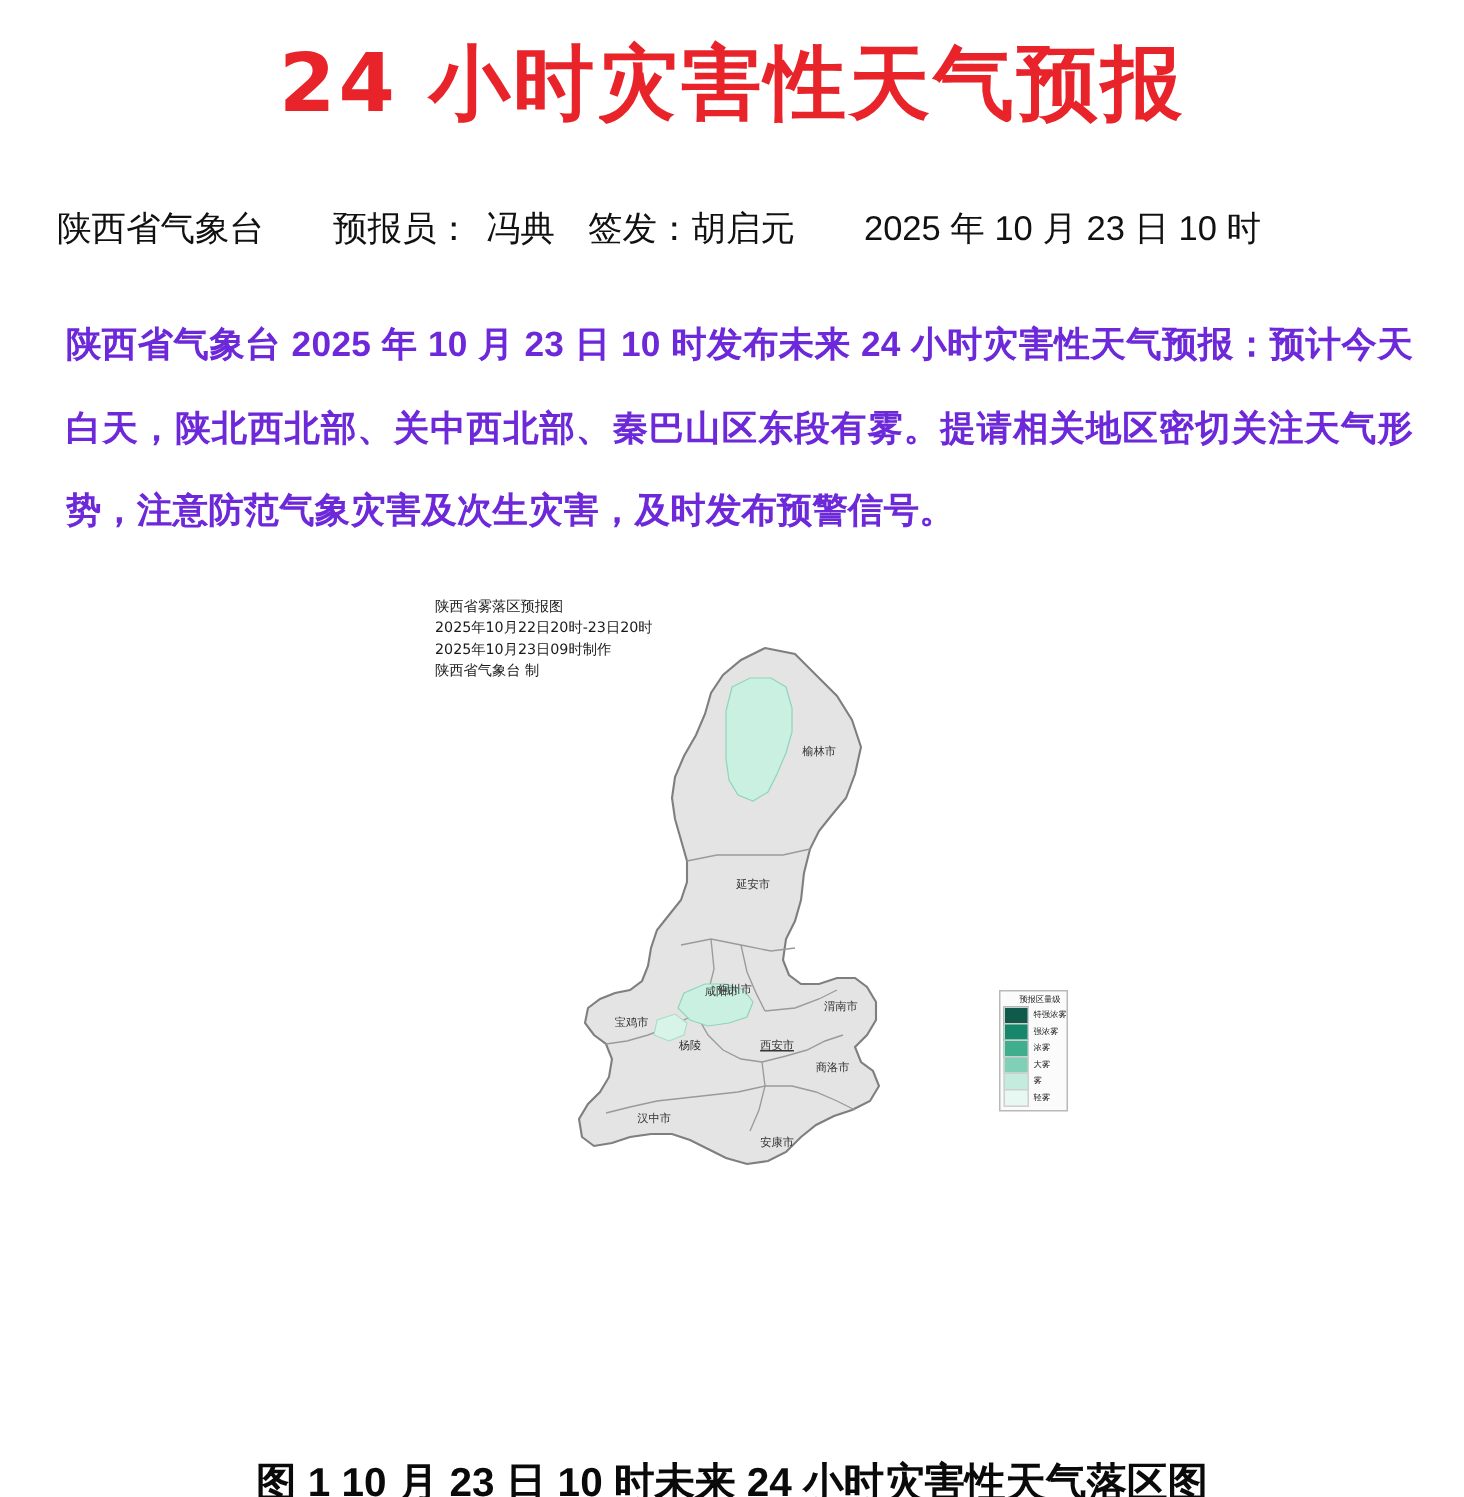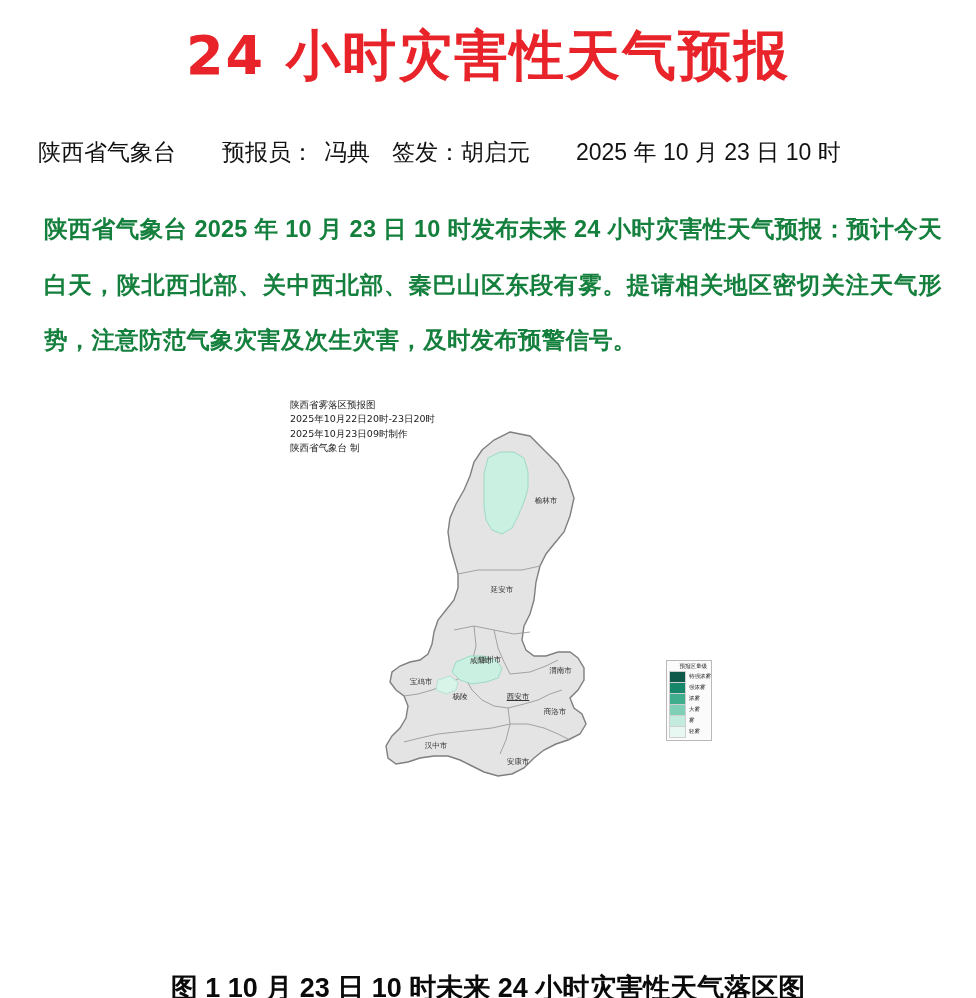--- a/index.html
+++ b/index.html
@@ -45,21 +45,21 @@
   .gap-md { display: inline-block; width: 22px; }
   .gap-sm { display: inline-block; width: 10px; }
 
   .body-text {
     margin-top: 34px;
     padding: 0 34px 0 44px;
     font-size: 23.5px;
     font-weight: bold;
     line-height: 2.35;
     text-align: justify;
-    color: #15803d;
+    color: #6d28d9;
     letter-spacing: 0.2px;
   }
 
   .map-wrap {
     margin-top: 26px;
     display: flex;
     justify-content: center;
   }
   .map-box {
     position: relative;

